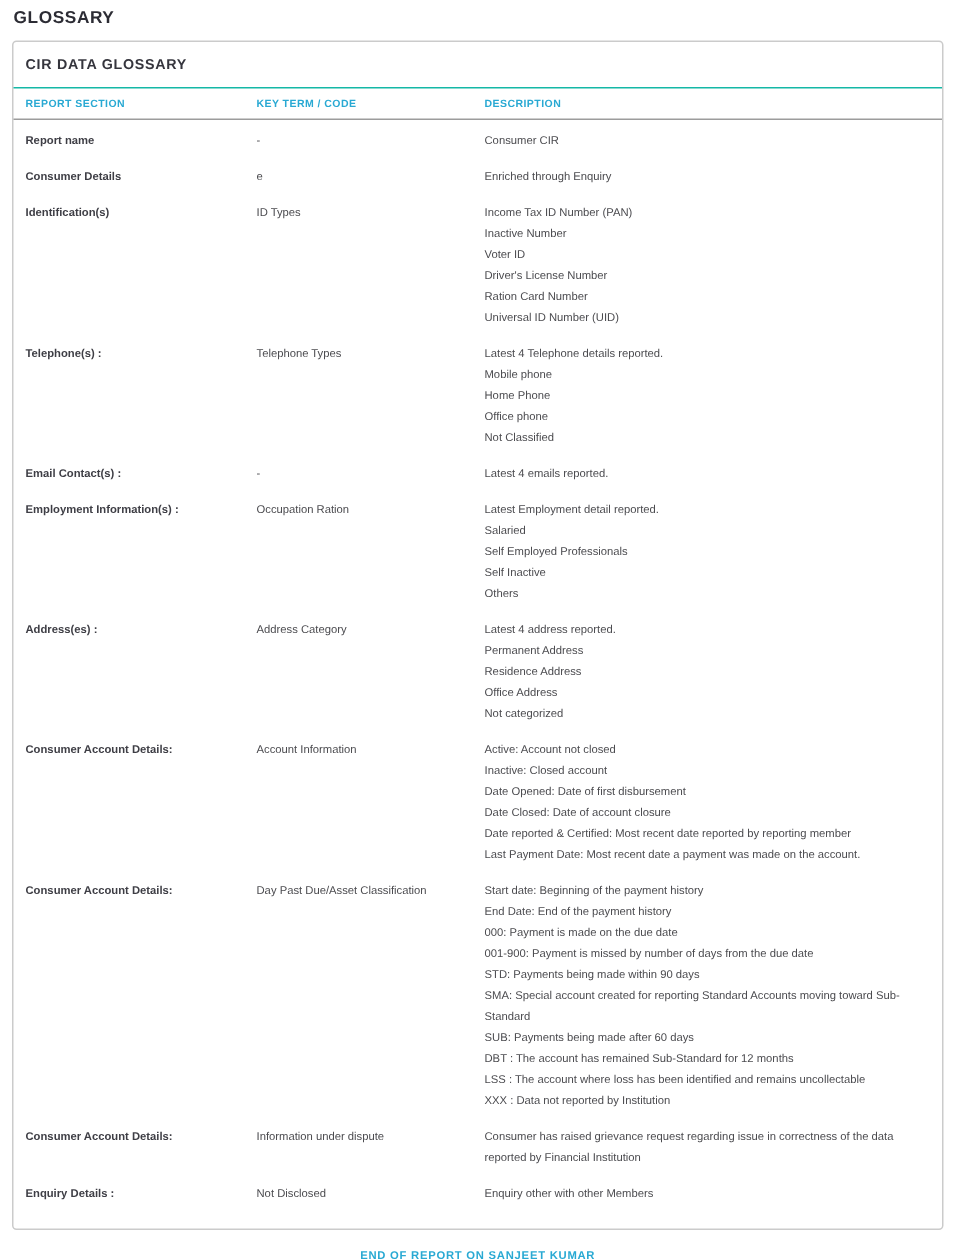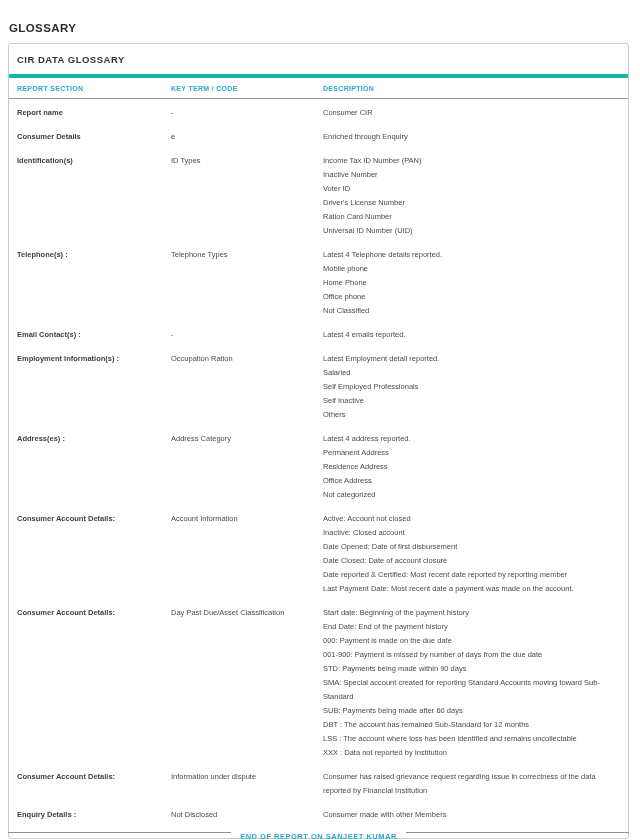--- a/index.html
+++ b/index.html
@@ -12,40 +12,40 @@
   }
   *{box-sizing:border-box;margin:0;padding:0;}
   html,body{background:#ffffff;}
   body{
     width:640px;height:840px;
     font-family:"Liberation Sans", sans-serif;
     color:var(--ink-body);
     position:relative;
     overflow:hidden;
   }
-  .page{padding:4px 11px 0 8px;margin-top:16px;}
+  .page{padding:4px 11px 0 8px;}
   .page-title{
     font-size:11.5px;
     font-weight:700;
     letter-spacing:0.4px;
     color:#2c2c34;
     margin:2px 0 9px 1px;
   }
   .card{
     border:1px solid var(--border-light);
     border-radius:3px;
     background:#fff;
   }
   .card-title{
     font-size:9.5px;
     font-weight:700;
     letter-spacing:0.5px;
     color:var(--ink-dark);
     padding:10px 8px 9px 8px;
-    border-bottom:4px solid #14b8a6;
+    border-bottom:1px solid #14b8a6;
   }
   .cols{
     display:grid;
     grid-template-columns:154px 152px 1fr;
     padding:7px 8px 6px 8px;
     border-bottom:1px solid var(--border-mid);
   }
   .col-head{
     font-size:7px;
     font-weight:700;
@@ -78,21 +78,21 @@
   .desc-line{
     font-size:7.5px;
     color:var(--ink-body);
     line-height:14px;
   }
   .footer{
     position:absolute;
     left:8px;right:11px;
     top:832px;
     display:flex;
-    align-items:flex-start;
+    align-items:flex-end;
     gap:9px;
   }
   .footer-rule{
     flex:1;
     border-top:1px solid var(--rule);
     height:0;
   }
   .footer-text{
     font-size:7.5px;
     font-weight:700;
@@ -228,21 +228,21 @@
     <div class="cell-key">Information under dispute</div>
     <div class="cell-desc">
             <div class="desc-line">Consumer has raised grievance request regarding issue in correctness of the data reported by Financial Institution</div>
           </div>
   </div>
 
   <div class="g-row">
     <div class="cell-section">Enquiry Details :</div>
     <div class="cell-key">Not Disclosed</div>
     <div class="cell-desc">
-            <div class="desc-line">Consumer made with other Members</div>
+            <div class="desc-line">Enquiry other with other Members</div>
           </div>
   </div>
 </div>
 
   </div>
 
   <div class="footer">
     <div class="footer-rule"></div>
     <div class="footer-text">END OF REPORT ON SANJEET KUMAR</div>
     <div class="footer-rule"></div>

